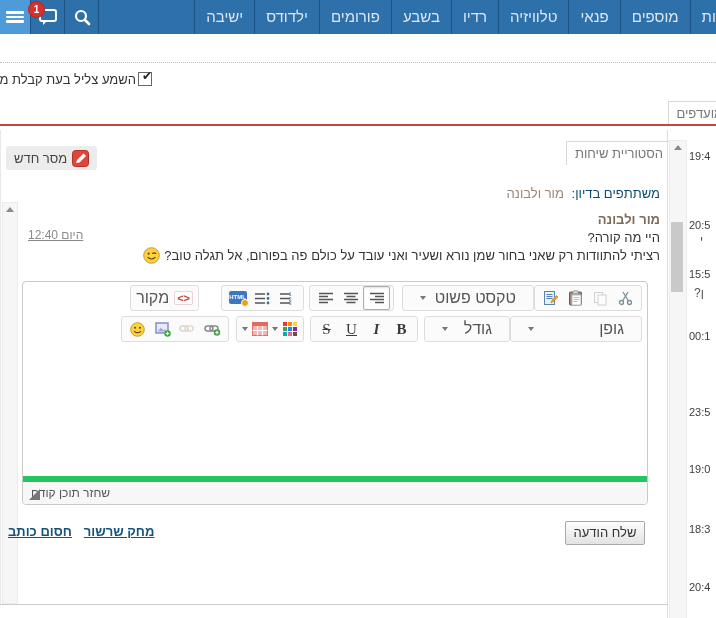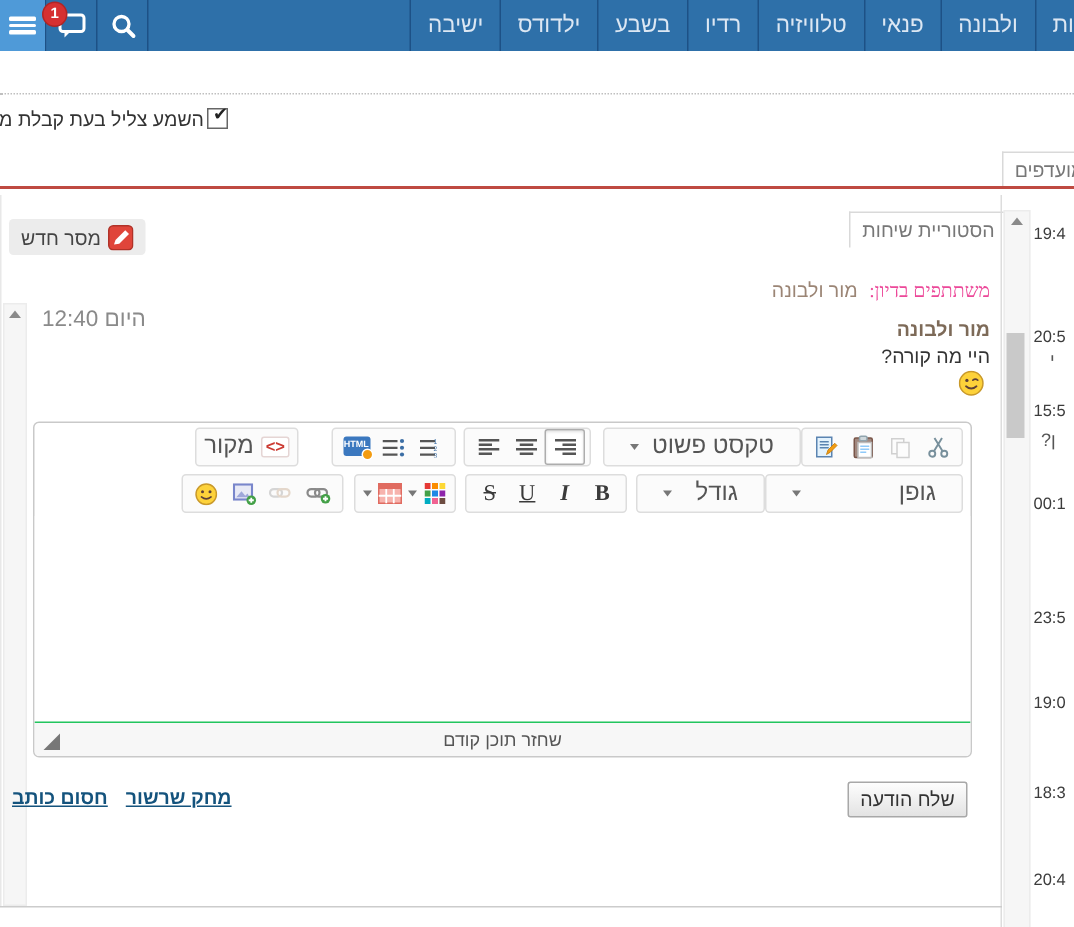--- a/index.html
+++ b/index.html
@@ -39,24 +39,24 @@
   #sb-left{left:2px;top:202px;width:14px;height:400px;}
   #sb-right{left:669px;top:140px;width:16px;height:478px;}
   .sb-arrow{width:0;height:0;border-left:4px solid transparent;border-right:4px solid transparent;
             border-bottom:5px solid #8a8a8a;margin:4px auto 0;}
   #sb-right-thumb{position:absolute;left:671px;top:222px;width:12px;height:70px;background:#c9c9c9;}
   
   #new-msg-btn{position:absolute;top:146px;left:6px;height:24px;padding:0 8px;background:#ececec;
                border-radius:3px;display:flex;direction:rtl;align-items:center;cursor:pointer;}
   #new-msg-btn .lbl{font-size:13px;color:#444;margin-right:5px;}
   #participants{position:absolute;top:186px;right:56px;font-size:13px;direction:rtl;white-space:nowrap;}
-  #participants .plabel{color:#ec4899;font-family:Liberation Serif, serif;}
+  #participants .plabel{color:#0c4a6e;}
   #participants .pnames{color:#9b8575;margin-right:4px;}
   #msg-author{position:absolute;top:212px;right:56px;font-size:13px;font-weight:bold;color:#7d6a58;direction:rtl;}
-  #msg-time{position:absolute;top:204px;left:28px;font-size:15px;color:#8a8a8a;direction:rtl;}
+  #msg-time{position:absolute;top:228px;left:28px;font-size:12px;color:#8a8a8a;direction:rtl;text-decoration:underline;}
   #msg-line1{position:absolute;top:230px;right:56px;font-size:13px;color:#333;direction:rtl;}
   #msg-line2{position:absolute;top:247px;right:56px;font-size:13px;color:#333;direction:rtl;
              white-space:nowrap;display:flex;align-items:center;}
   #msg-line2 .emoji{margin-right:4px;}
   
   #editor{position:absolute;top:281px;left:22px;width:624px;height:222px;border:1px solid #c9c9c9;
           border-radius:4px;background:#fff;display:flex;flex-direction:column;overflow:hidden;}
   .toolbar-row{display:flex;direction:rtl;align-items:center;padding:3px 5px 2px;}
   .tgroup{display:flex;direction:rtl;align-items:center;border:1px solid #ddd;border-radius:3px;
           background:#fbfbfb;height:24px;padding:0 3px;}
@@ -69,22 +69,22 @@
   .dda{width:0;height:0;border-left:3.5px solid transparent;border-right:3.5px solid transparent;
        border-top:4.5px solid #777;margin-right:8px;}
   .dda2{width:0;height:0;border-left:3.5px solid transparent;border-right:3.5px solid transparent;
         border-top:4.5px solid #777;margin:0 2px;}
   .ml6{margin-left:6px;} .ml8{margin-left:8px;} .ml5{margin-left:5px;} .ml22{margin-left:22px;} .ml7{margin-left:7px;}
   .serif-b{font-family:"Liberation Serif",serif;font-weight:bold;font-size:15px;color:#3a3a3a;}
   .serif-i{font-family:"Liberation Serif",serif;font-style:italic;font-weight:bold;font-size:15px;color:#3a3a3a;}
   .serif-u{font-family:"Liberation Serif",serif;font-size:15px;color:#3a3a3a;text-decoration:underline;}
   .serif-s{font-family:"Liberation Serif",serif;font-size:15px;color:#3a3a3a;text-decoration:line-through;}
   #editor-body{flex:1;background:#fff;}
-  #editor-footer{height:22px;background:#f7f7f7;border-top:1px solid #22c55e;position:relative;
-                 display:flex;align-items:center;justify-content:center;direction:rtl;padding:0 8px;}
+  #editor-footer{height:22px;background:#f7f7f7;border-top:6px solid #22c55e;position:relative;
+                 display:flex;align-items:center;justify-content:flex-end;direction:rtl;padding:0 8px;}
   #restore-link{font-size:12px;color:#555;cursor:pointer;}
   #resize-handle{position:absolute;left:6px;bottom:4px;width:0;height:0;
                  border-left:11px solid transparent;border-bottom:11px solid #777;}
   
   #send-btn{position:absolute;top:521px;right:71px;height:22px;width:78px;background:linear-gradient(#fdfdfd,#e3e3e3);
             border:1px solid #a8a8a8;border-radius:2px;font-size:13px;color:#333;text-align:center;
             line-height:22px;cursor:pointer;direction:rtl;}
   #links-row{position:absolute;top:524px;left:8px;display:flex;direction:rtl;gap:12px;}
   .action-link{font-size:13px;font-weight:bold;color:#14537d;text-decoration:underline;cursor:pointer;}
   
@@ -93,25 +93,26 @@
   svg{display:block;}
 </style>
 </head>
 <body>
 
 <div id="wrap">
 
   <div id="navbar">
     <div class="nav-items">
       <div class="nav-item">חדשות</div>
-      <div class="nav-item">ולבונה</div>
+      <div class="nav-item">מוספים</div>
       <div class="nav-item">פנאי</div>
       <div class="nav-item">טלוויזיה</div>
       <div class="nav-item">רדיו</div>
       <div class="nav-item">בשבע</div>
+      <div class="nav-item">פורומים</div>
       <div class="nav-item">ילדודס</div>
       <div class="nav-item">ישיבה</div>
     </div>
     <div class="nav-left">
       <div class="nav-sq" id="hamburger">
         <span>
           <span class="hbar"></span>
             <span class="hbar"></span>
             <span class="hbar"></span>
         </span>
@@ -171,20 +172,21 @@
 
   <div id="participants">
     <span class="plabel">משתתפים בדיון:</span>
     <span class="pnames">מור ולבונה</span>
   </div>
 
   <div id="msg-author">מור ולבונה</div>
   <div id="msg-time">היום 12:40</div>
   <div id="msg-line1">היי מה קורה?</div>
   <div id="msg-line2">
+    <span>רציתי להתוודות רק שאני בחור שמן נורא ושעיר ואני עובד על כולם פה בפורום, אל תגלה טוב?</span>
     <span class="emoji">
       <svg width="17" height="17" viewBox="0 0 17 17">
         <circle cx="8.5" cy="8.5" r="7.8" fill="#fdd23a" stroke="#c9992a"></circle>
         <circle cx="5.6" cy="6.6" r="1.1" fill="#5d4037"></circle>
         <path d="M9.6 6.4 Q11.2 5.2 12.8 6.4" fill="none" stroke="#5d4037" stroke-width="1.2" stroke-linecap="round"></path>
         <path d="M5 10.5 Q8.5 13.5 12 10.5" fill="none" stroke="#5d4037" stroke-width="1.2" stroke-linecap="round"></path>
       </svg>
     </span>
   </div>
 

